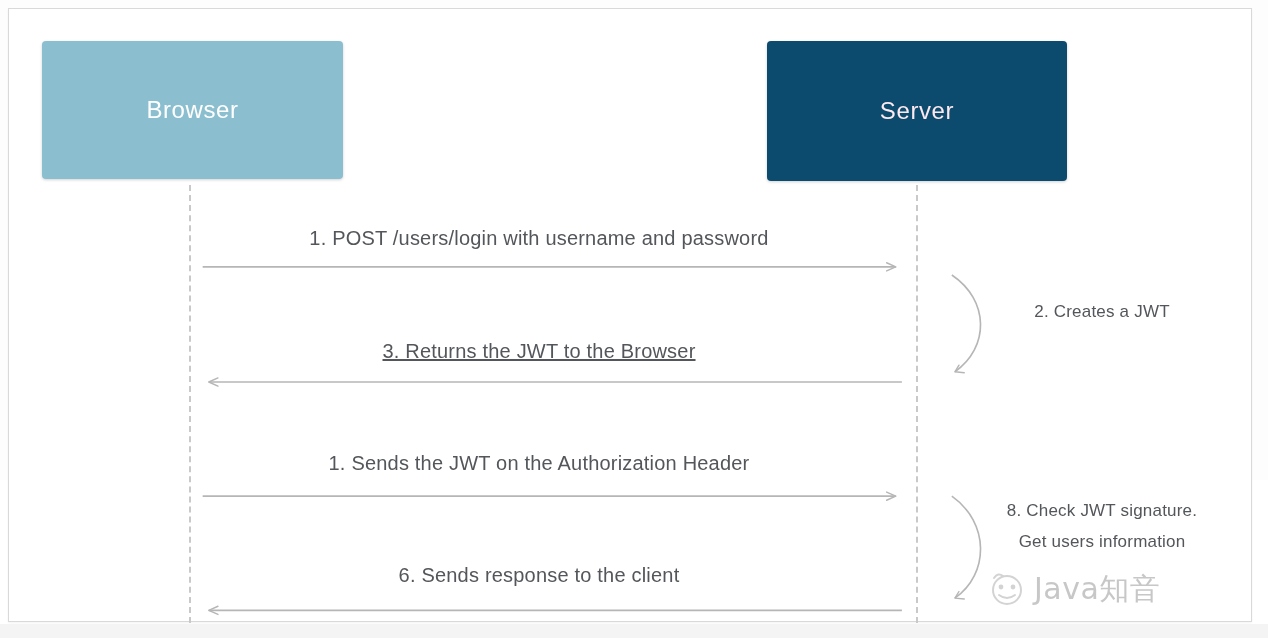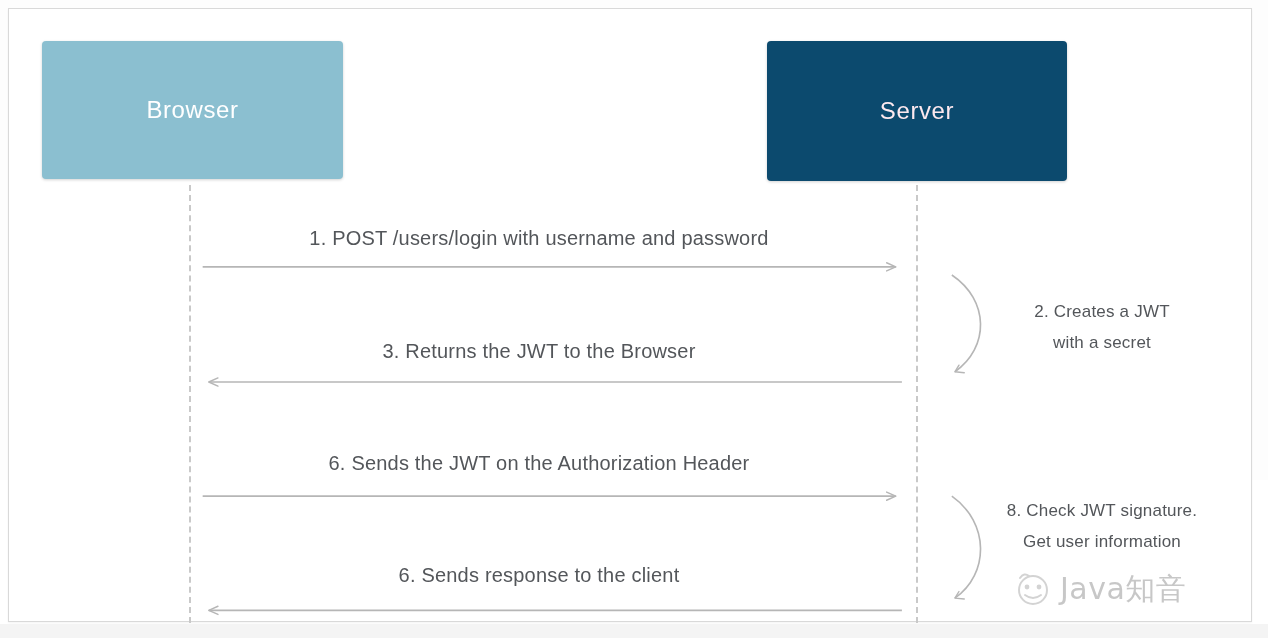--- a/index.html
+++ b/index.html
@@ -124,21 +124,21 @@
     font-size: 17px;
     color: #53565a;
     line-height: 31px;
     text-align: center;
     letter-spacing: 0.2px;
   }
 
   
   #watermark {
     position: absolute;
-    left: 1012px;
+    left: 986px;
     top: 562px;
     width: 226px;
     height: 54px;
     display: flex;
     align-items: center;
     gap: 6px;
     opacity: 0.55;
   }
   #watermark-logo {
     width: 42px;
@@ -193,30 +193,29 @@
 
       <path d="M 925,472 C 962,498 962,548 928,572" fill="none" stroke="#b6b6b6" stroke-width="1.6" marker-end="url(#head-loop)"></path>
 
       <line x1="196" y1="584" x2="876" y2="584" stroke="#b6b6b6" stroke-width="1.6" marker-start="url(#head-left)"></line>
     </svg>
 
     <div class="msg-label centered" style="left:190px; top:218px; width:680px;">1. POST /users/login with username and password</div>
 
     <div class="note-label" style="left:968px; top:275px; width:250px;margin-top:12px;">
       <div>2. Creates a JWT</div>
-      <div>with a secret</div>
-    </div>
-
-    <div class="msg-label centered" style="left:190px; top:331px; width:680px;">3. Returns the JWT to the Browser</div>
-
-    <div class="msg-label centered" style="left:190px; top:443px; width:680px;">6. Sends the JWT on the Authorization Header</div>
+    </div>
+
+    <div class="msg-label centered" style="left:190px; top:331px; width:680px;text-decoration:underline;">3. Returns the JWT to the Browser</div>
+
+    <div class="msg-label centered" style="left:190px; top:443px; width:680px;">1. Sends the JWT on the Authorization Header</div>
 
     <div class="note-label" style="left:968px; top:486px; width:250px;">
       <div>8. Check JWT signature.</div>
-      <div>Get user information</div>
+      <div>Get users information</div>
     </div>
 
     <div class="msg-label centered" style="left:190px; top:555px; width:680px;">6. Sends response to the client</div>
 
   </div>
 
   <div id="watermark">
     <svg id="watermark-logo" viewBox="0 0 42 42">
       <circle cx="21" cy="22" r="14" fill="none" stroke="#b0b0b0" stroke-width="2"></circle>
       <circle cx="15" cy="19" r="2.4" fill="#b0b0b0"></circle>

